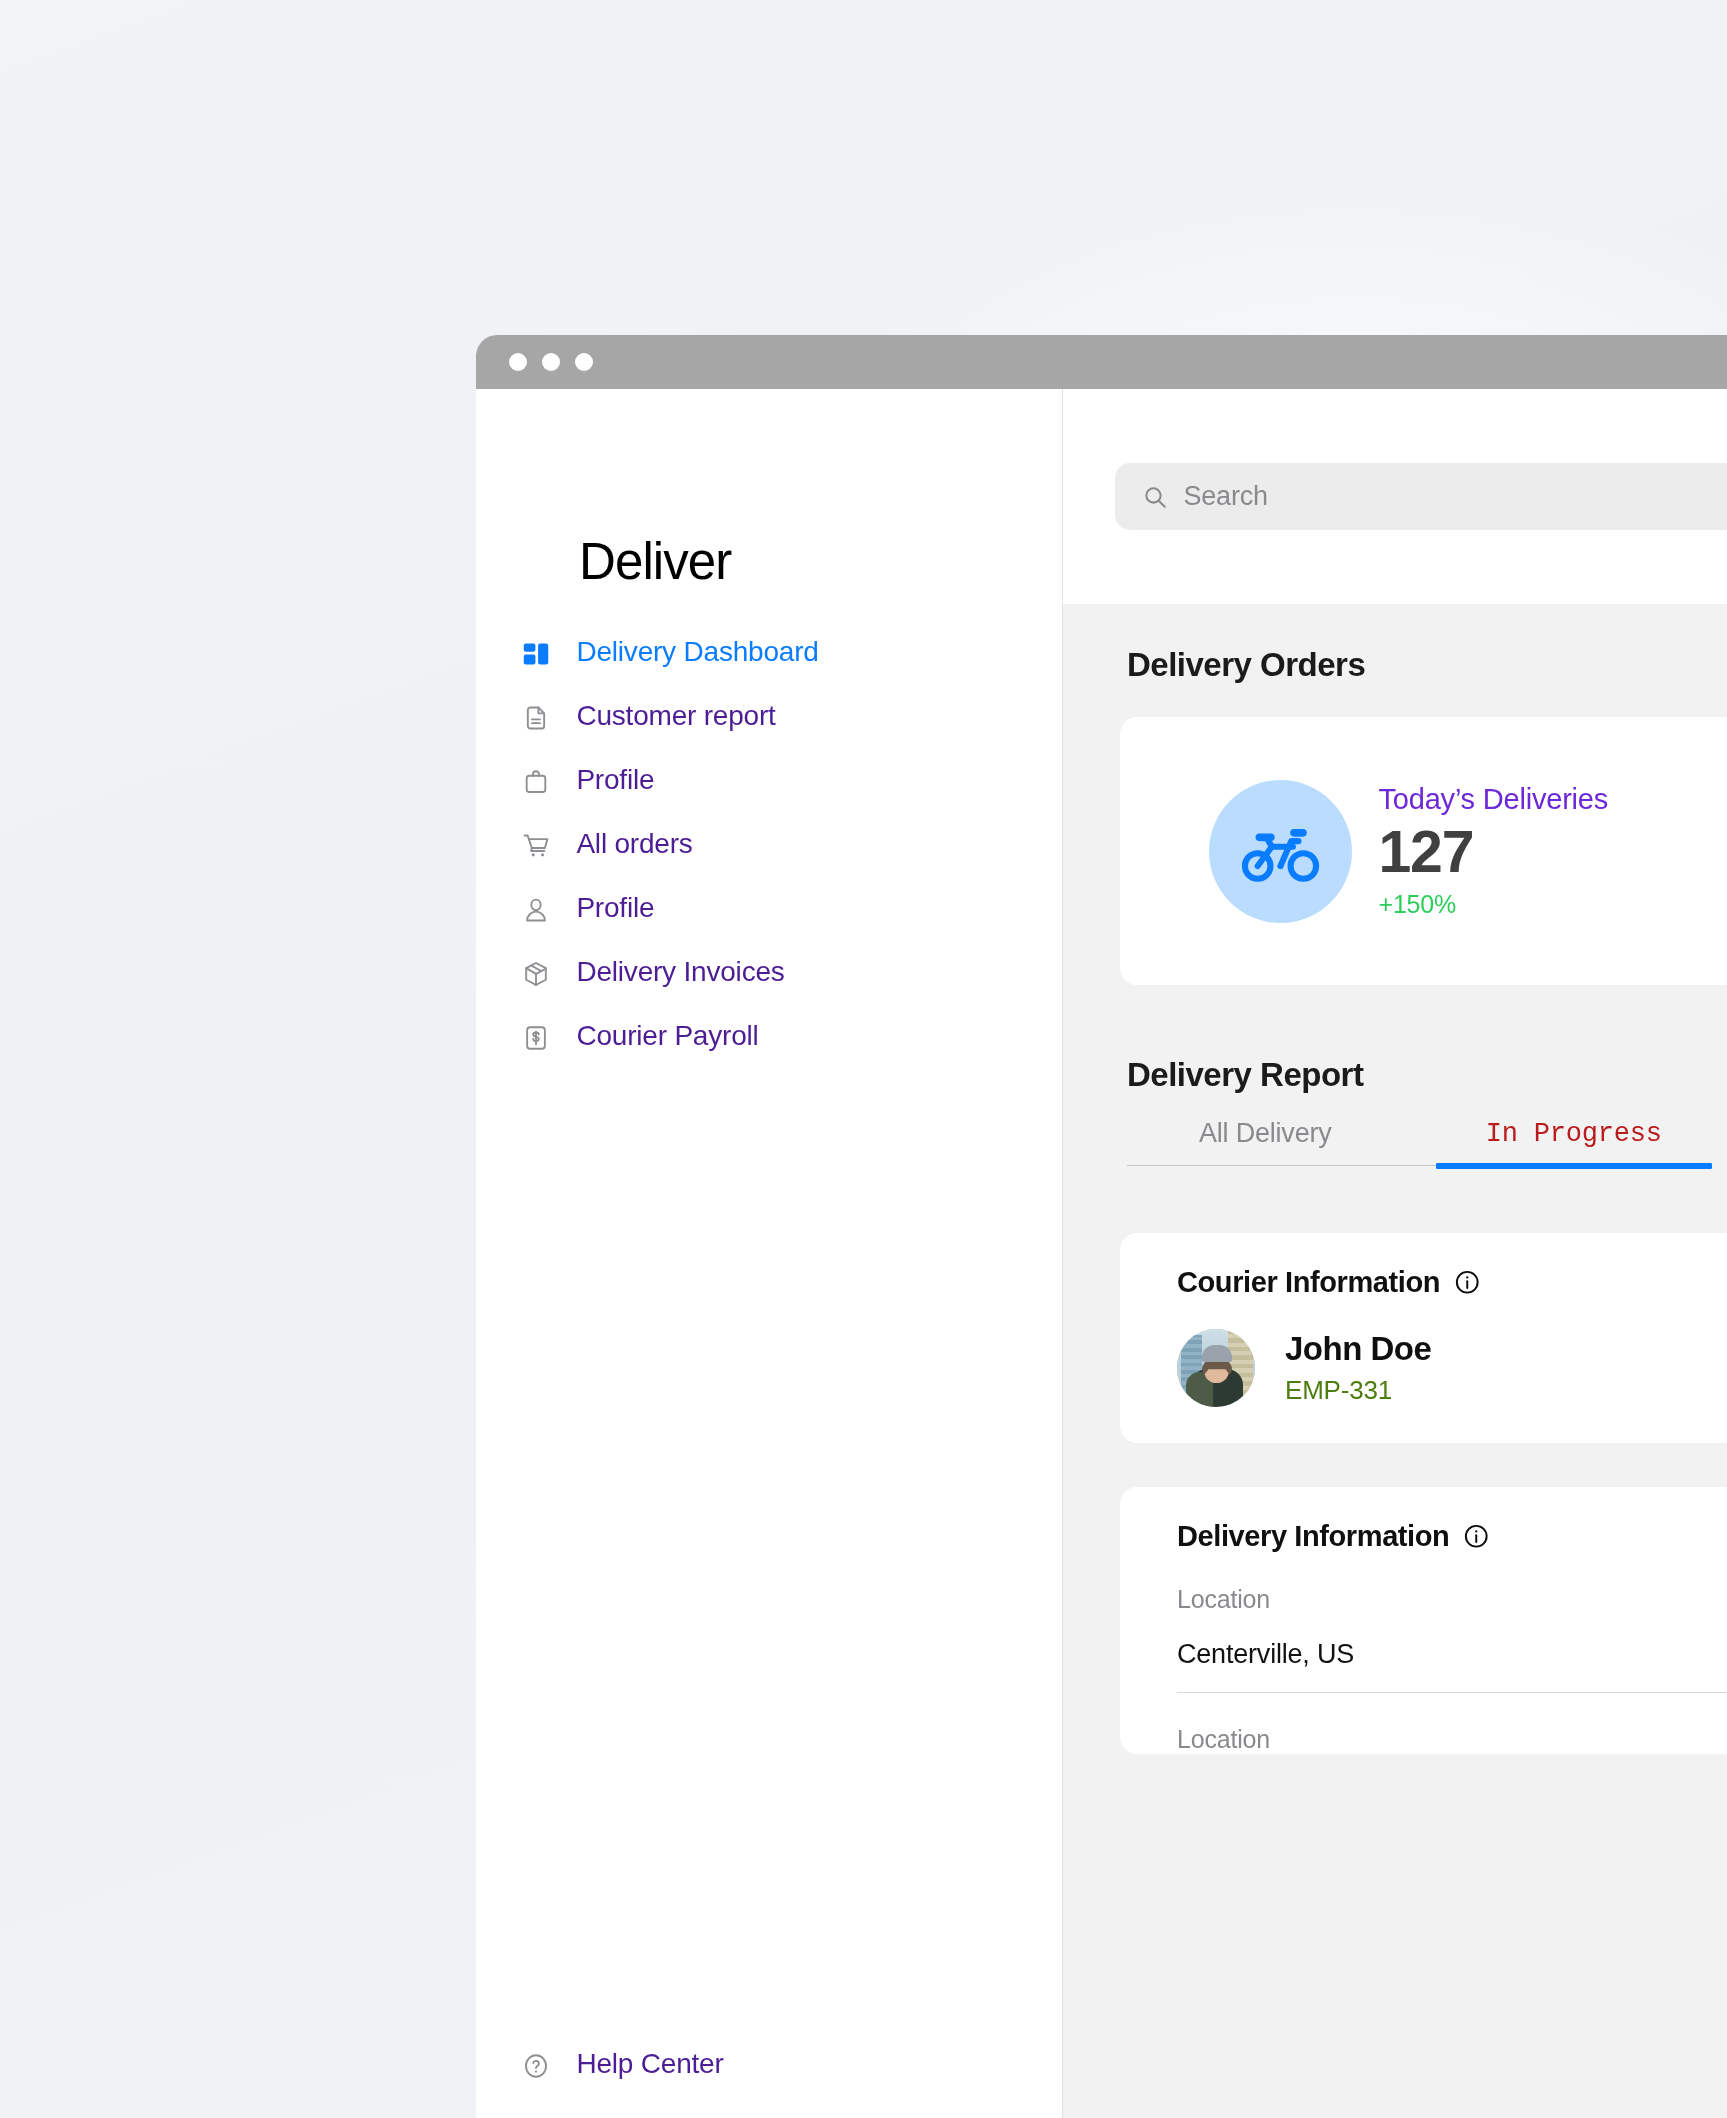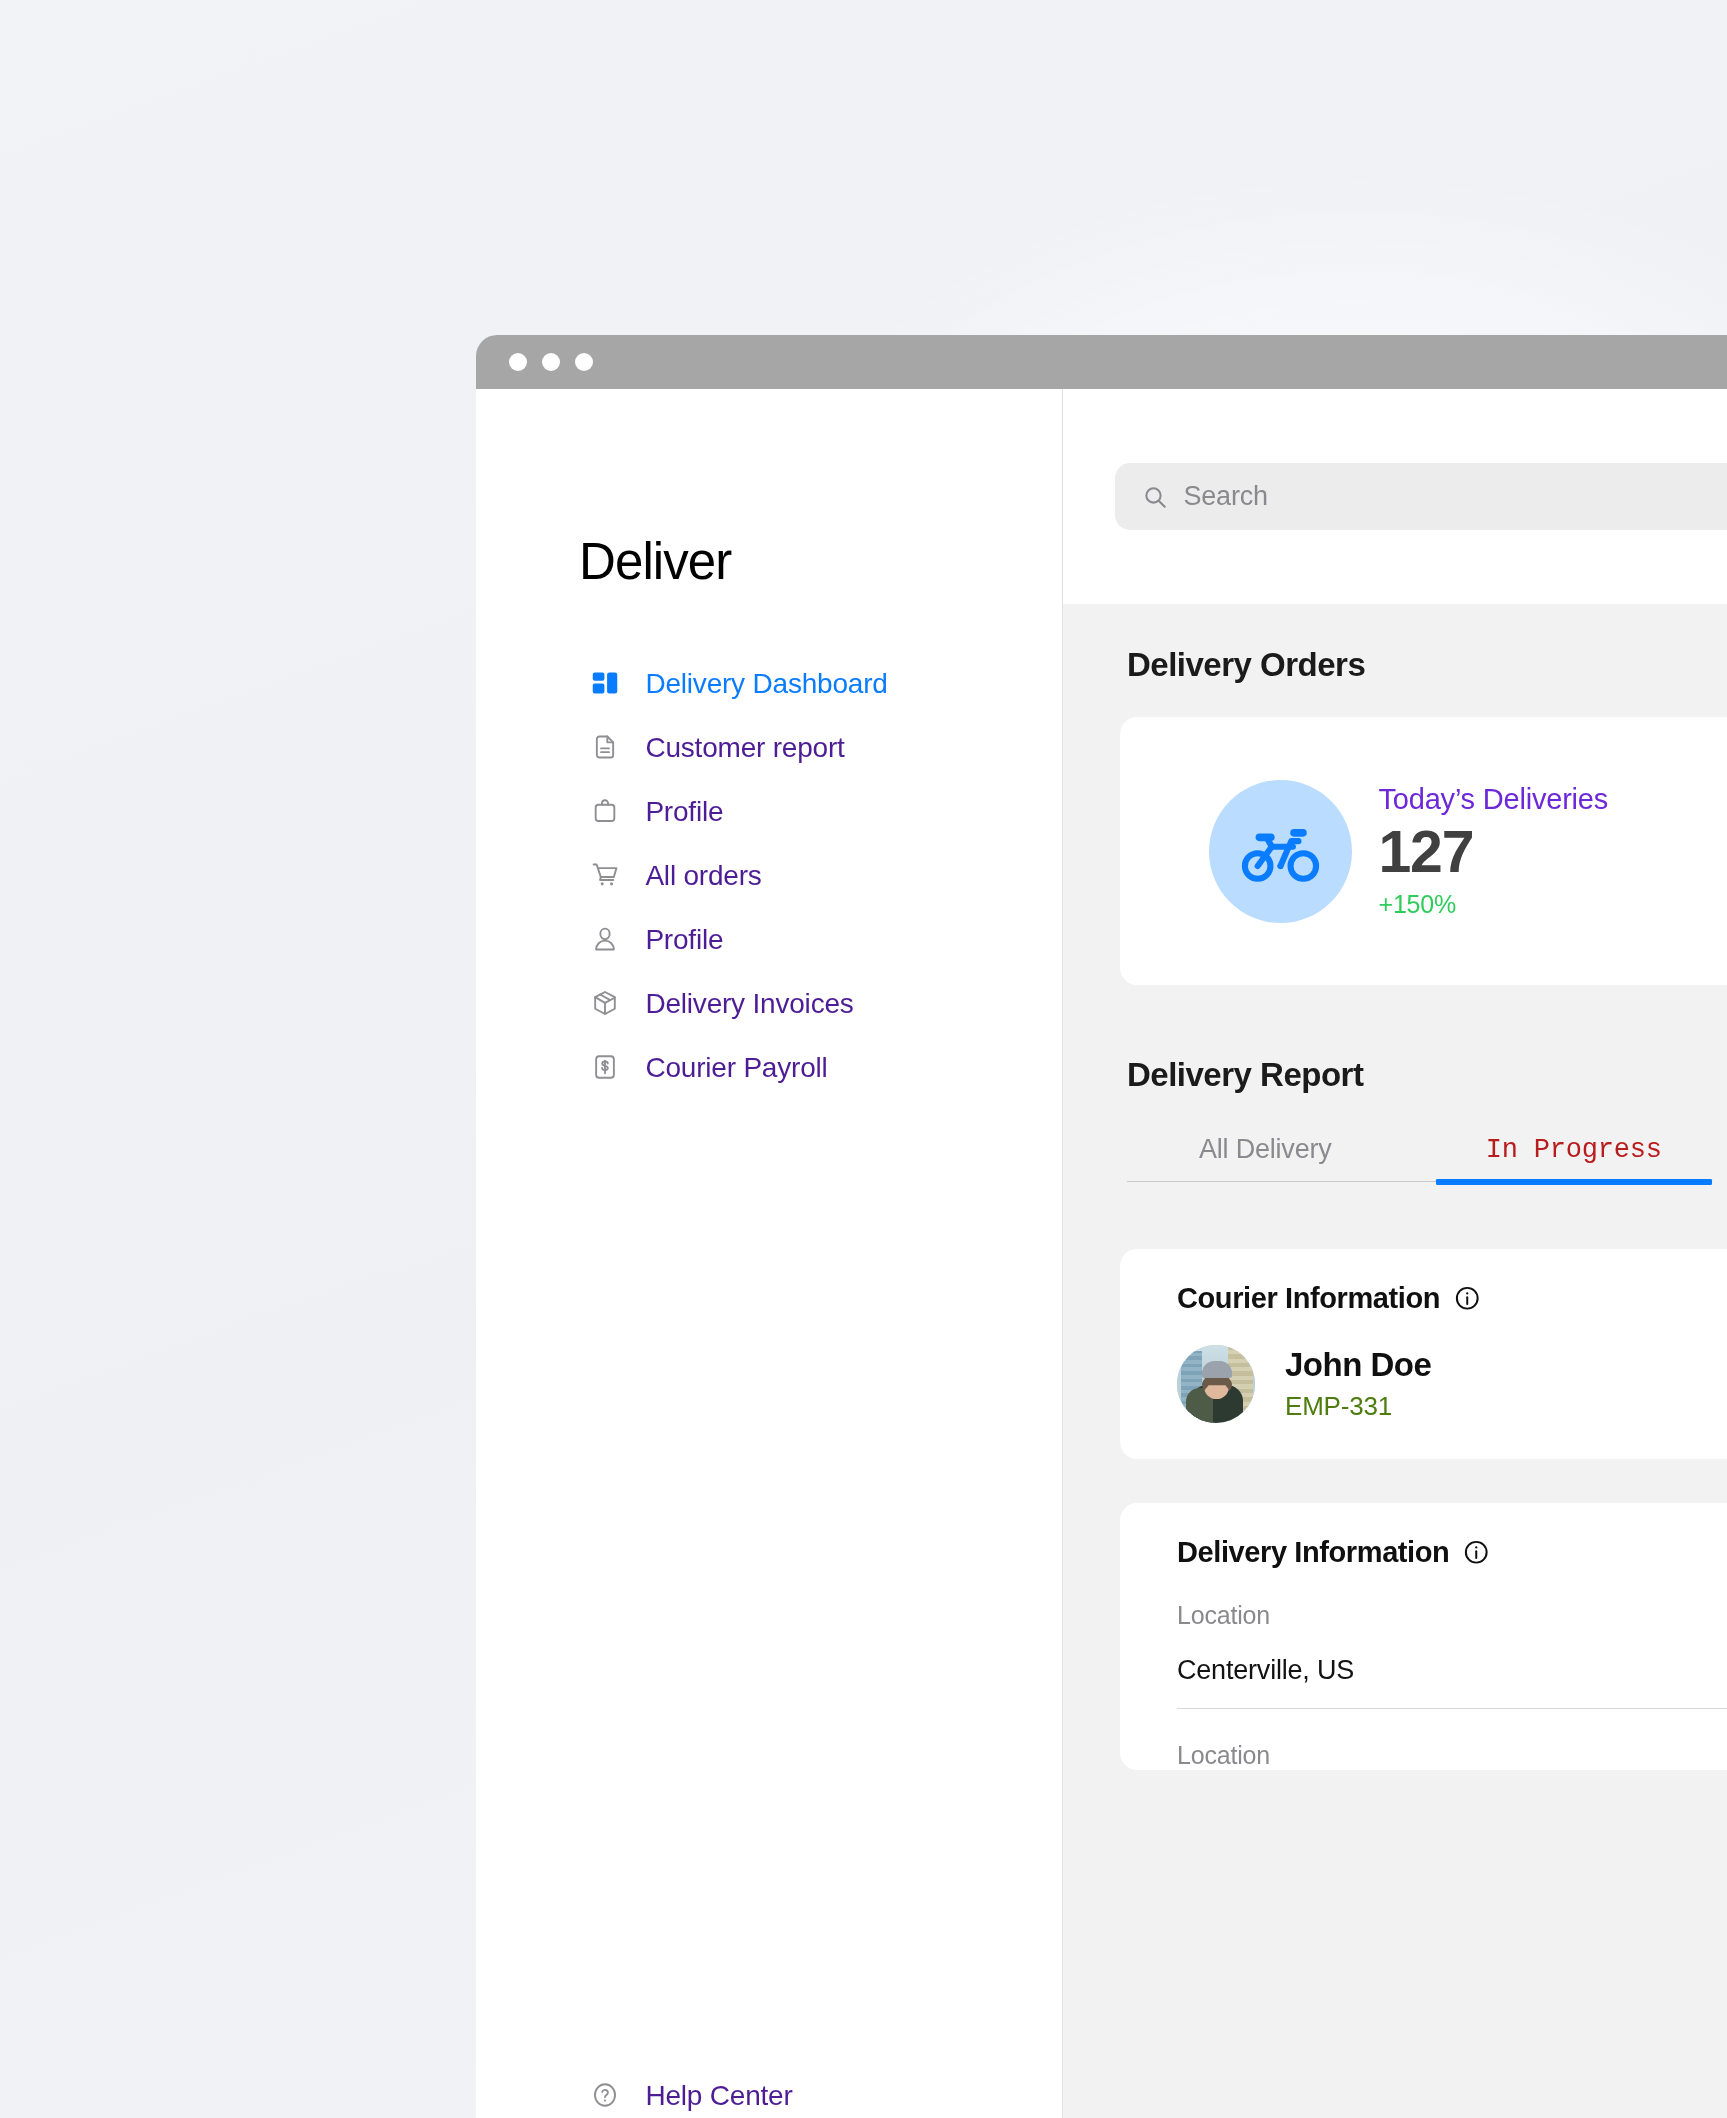--- a/index.html
+++ b/index.html
@@ -34,22 +34,22 @@
     border-right:1.2px solid #e2e2e4;
     position:relative;
   }
   #brand{
     position:absolute; left:103px; top:147px;
     font-size:51px; font-weight:400; letter-spacing:-0.9px; color:#000;
     line-height:1;
   }
   #nav-primary{ position:absolute; left:0; top:247px; width:100%; }
   .nav-item{
-    display:flex; align-items:flex-end; height:64px;
-    padding-left:111px; cursor:pointer;
+    display:flex; align-items:flex-start; height:64px;
+    padding-left:42px; cursor:pointer;
   }
   .nav-ico{
     width:35px; height:35px; flex:0 0 35px;
     display:flex; align-items:center; justify-content:center;
   }
   .nav-ico svg{ width:28px; height:28px; display:block; }
   .nav-label{
     margin-left:23.4px; font-size:28px; color:#4c1d95; font-weight:400;
     letter-spacing:-0.2px; white-space:nowrap;
   }
@@ -95,21 +95,21 @@
   }
   #stat-badge svg{ width:83px; height:83px; display:block; }
   #stat-text{ margin-left:26.5px; }
   #stat-label{ font-size:29px; color:#6d28d9; letter-spacing:-0.2px; line-height:1.15; }
   #stat-value{ font-size:59px; font-weight:700; color:#404040; letter-spacing:-1.2px; line-height:1.18; margin-top:1.2px;}
   #stat-delta{ font-size:25px; color:#2ecc5a; font-weight:500; letter-spacing:-0.2px; margin-top:2.5px;}
 
   
   #delivery-report-title{ margin-top:71px; }
   #tabs{
-    margin-top:40px; margin-left:64px;
+    margin-top:24px; margin-left:64px;
     display:flex; align-items:flex-end;
     border-bottom:1.9px solid #c9c9c9; width:585px;gap:32px;
   }
   .tab{
     flex:1; text-align:center; padding-bottom:16px;
     font-size:27px; color:#8a8a8e; letter-spacing:-0.2px; cursor:pointer;
     position:relative;
   }
   .tab.active{ color:#b91c1c;font-family:Liberation Mono, monospace; }
   .tab.active::after{

